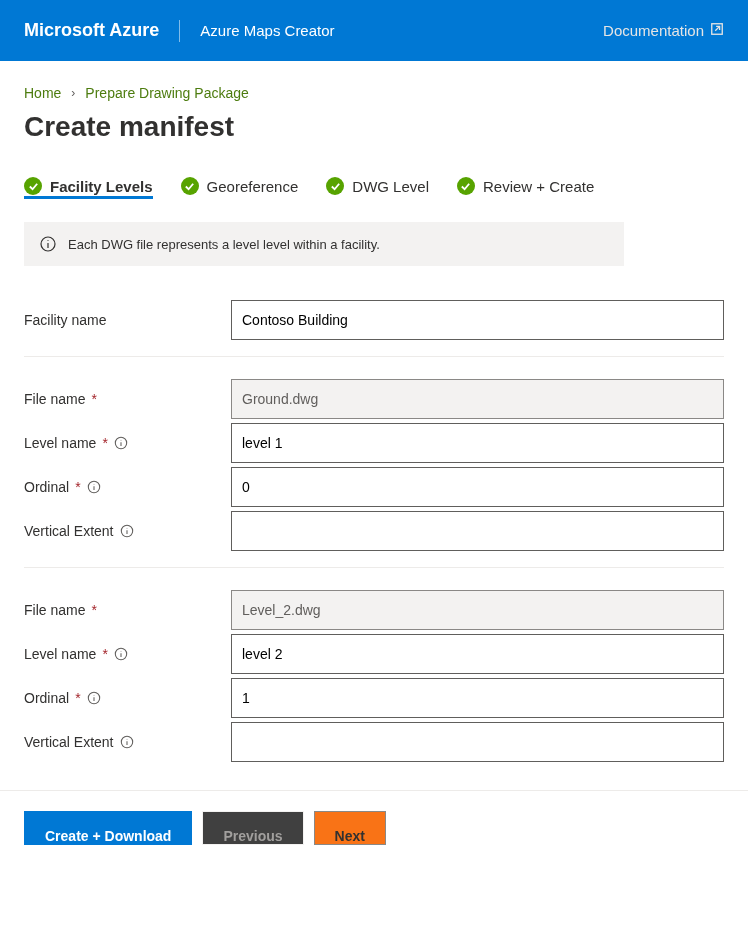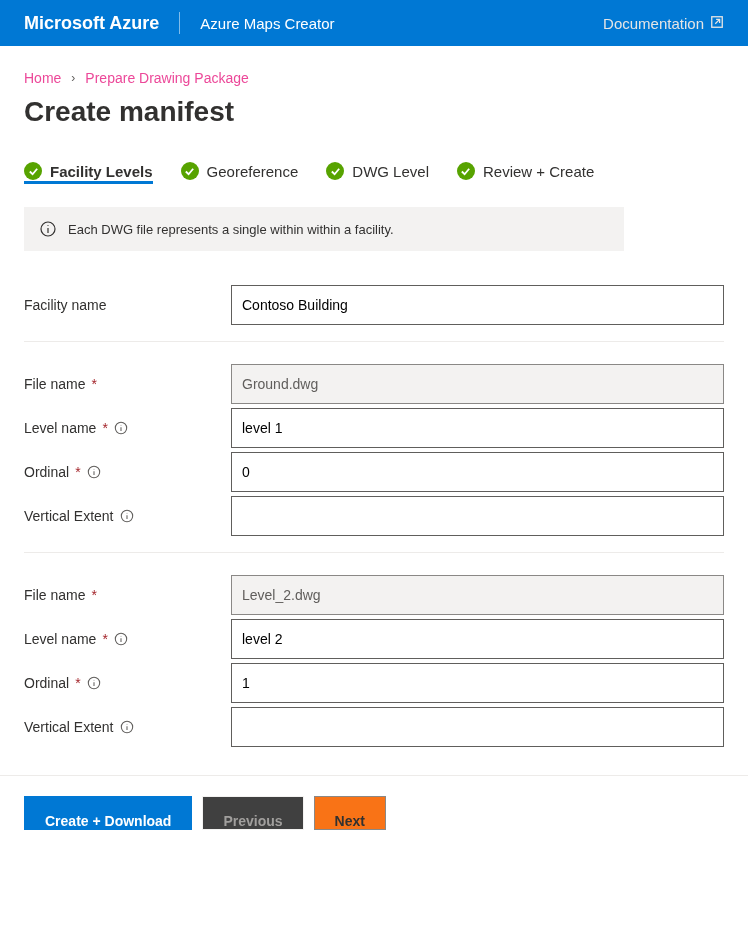--- a/index.html
+++ b/index.html
@@ -1,29 +1,29 @@
 <!DOCTYPE html>
 <html><head>
 <meta charset="utf-8">
 <style>
   * { box-sizing: border-box; margin: 0; padding: 0; }
   body { font-family: "Segoe UI", -apple-system, sans-serif; font-size: 14px; color: #323130; width: 748px; background: #fff; }
 
-  .topbar { background: #0078d4; color: #fff; display: flex; align-items: center; height: 46px; padding: 0 24px; }
+  .topbar { background: #0078d4; color: #fff; display: flex; align-items: center; height: 61px; padding: 0 24px; }
   .brand { font-size: 18px; font-weight: 600; }
   .brand-sep { width: 1px; height: 22px; background: rgba(255,255,255,0.5); margin: 0 20px; }
   .product { font-size: 15px; font-weight: 400; }
   .spacer { flex: 1; }
   .doclink { color: #e5e5e5; text-decoration: none; font-size: 15px; display: inline-flex; align-items: center; gap: 6px; }
   .doclink svg { width: 14px; height: 14px; }
 
   .content { padding: 24px; }
 
   .breadcrumb { font-size: 14px; display: flex; align-items: center; gap: 10px; margin-bottom: 10px; }
-  .breadcrumb a { color: #ec4899; text-decoration: none; }
+  .breadcrumb a { color: #4d7c0f; text-decoration: none; }
   .chev { color: #605e5c; font-size: 12px; }
 
   h1.page-title { font-size: 28px; font-weight: 600; margin-bottom: 28px; }
 
   .tabs { display: flex; gap: 28px; border-bottom: 1px solid transparent; margin-bottom: 22px; }
   .tab { display: inline-flex; align-items: flex-end; gap: 8px; padding: 6px 0 1px 0; font-size: 15px; cursor: pointer; border-bottom: 3px solid transparent; }
   .tab.active { border-bottom-color: #0078d4; font-weight: 600; }
   .check { width: 18px; height: 18px; border-radius: 50%; background: #57a300; display: inline-flex; align-items: center; justify-content: center; }
   .check svg { width: 11px; height: 11px; }
 
@@ -110,21 +110,21 @@
   </div>
 
   <div class="info-banner">
     <span class="info-icon">
       <svg viewBox="0 0 16 16" fill="none" stroke="#323130" stroke-width="1.2">
         <circle cx="8" cy="8" r="7"></circle>
         <line x1="8" y1="7" x2="8" y2="12"></line>
         <circle cx="8" cy="4.5" r="0.6" fill="#323130" stroke="none"></circle>
       </svg>
     </span>
-    <span>Each DWG file represents a single within within a facility.</span>
+    <span>Each DWG file represents a level level within a facility.</span>
   </div>
 
   <div class="form-row">
     <label class="form-label">
       <span>Facility name</span>
     </label>
     <input class="form-input" value="Contoso Building" style="">
   </div>
 
   <hr class="sep">

